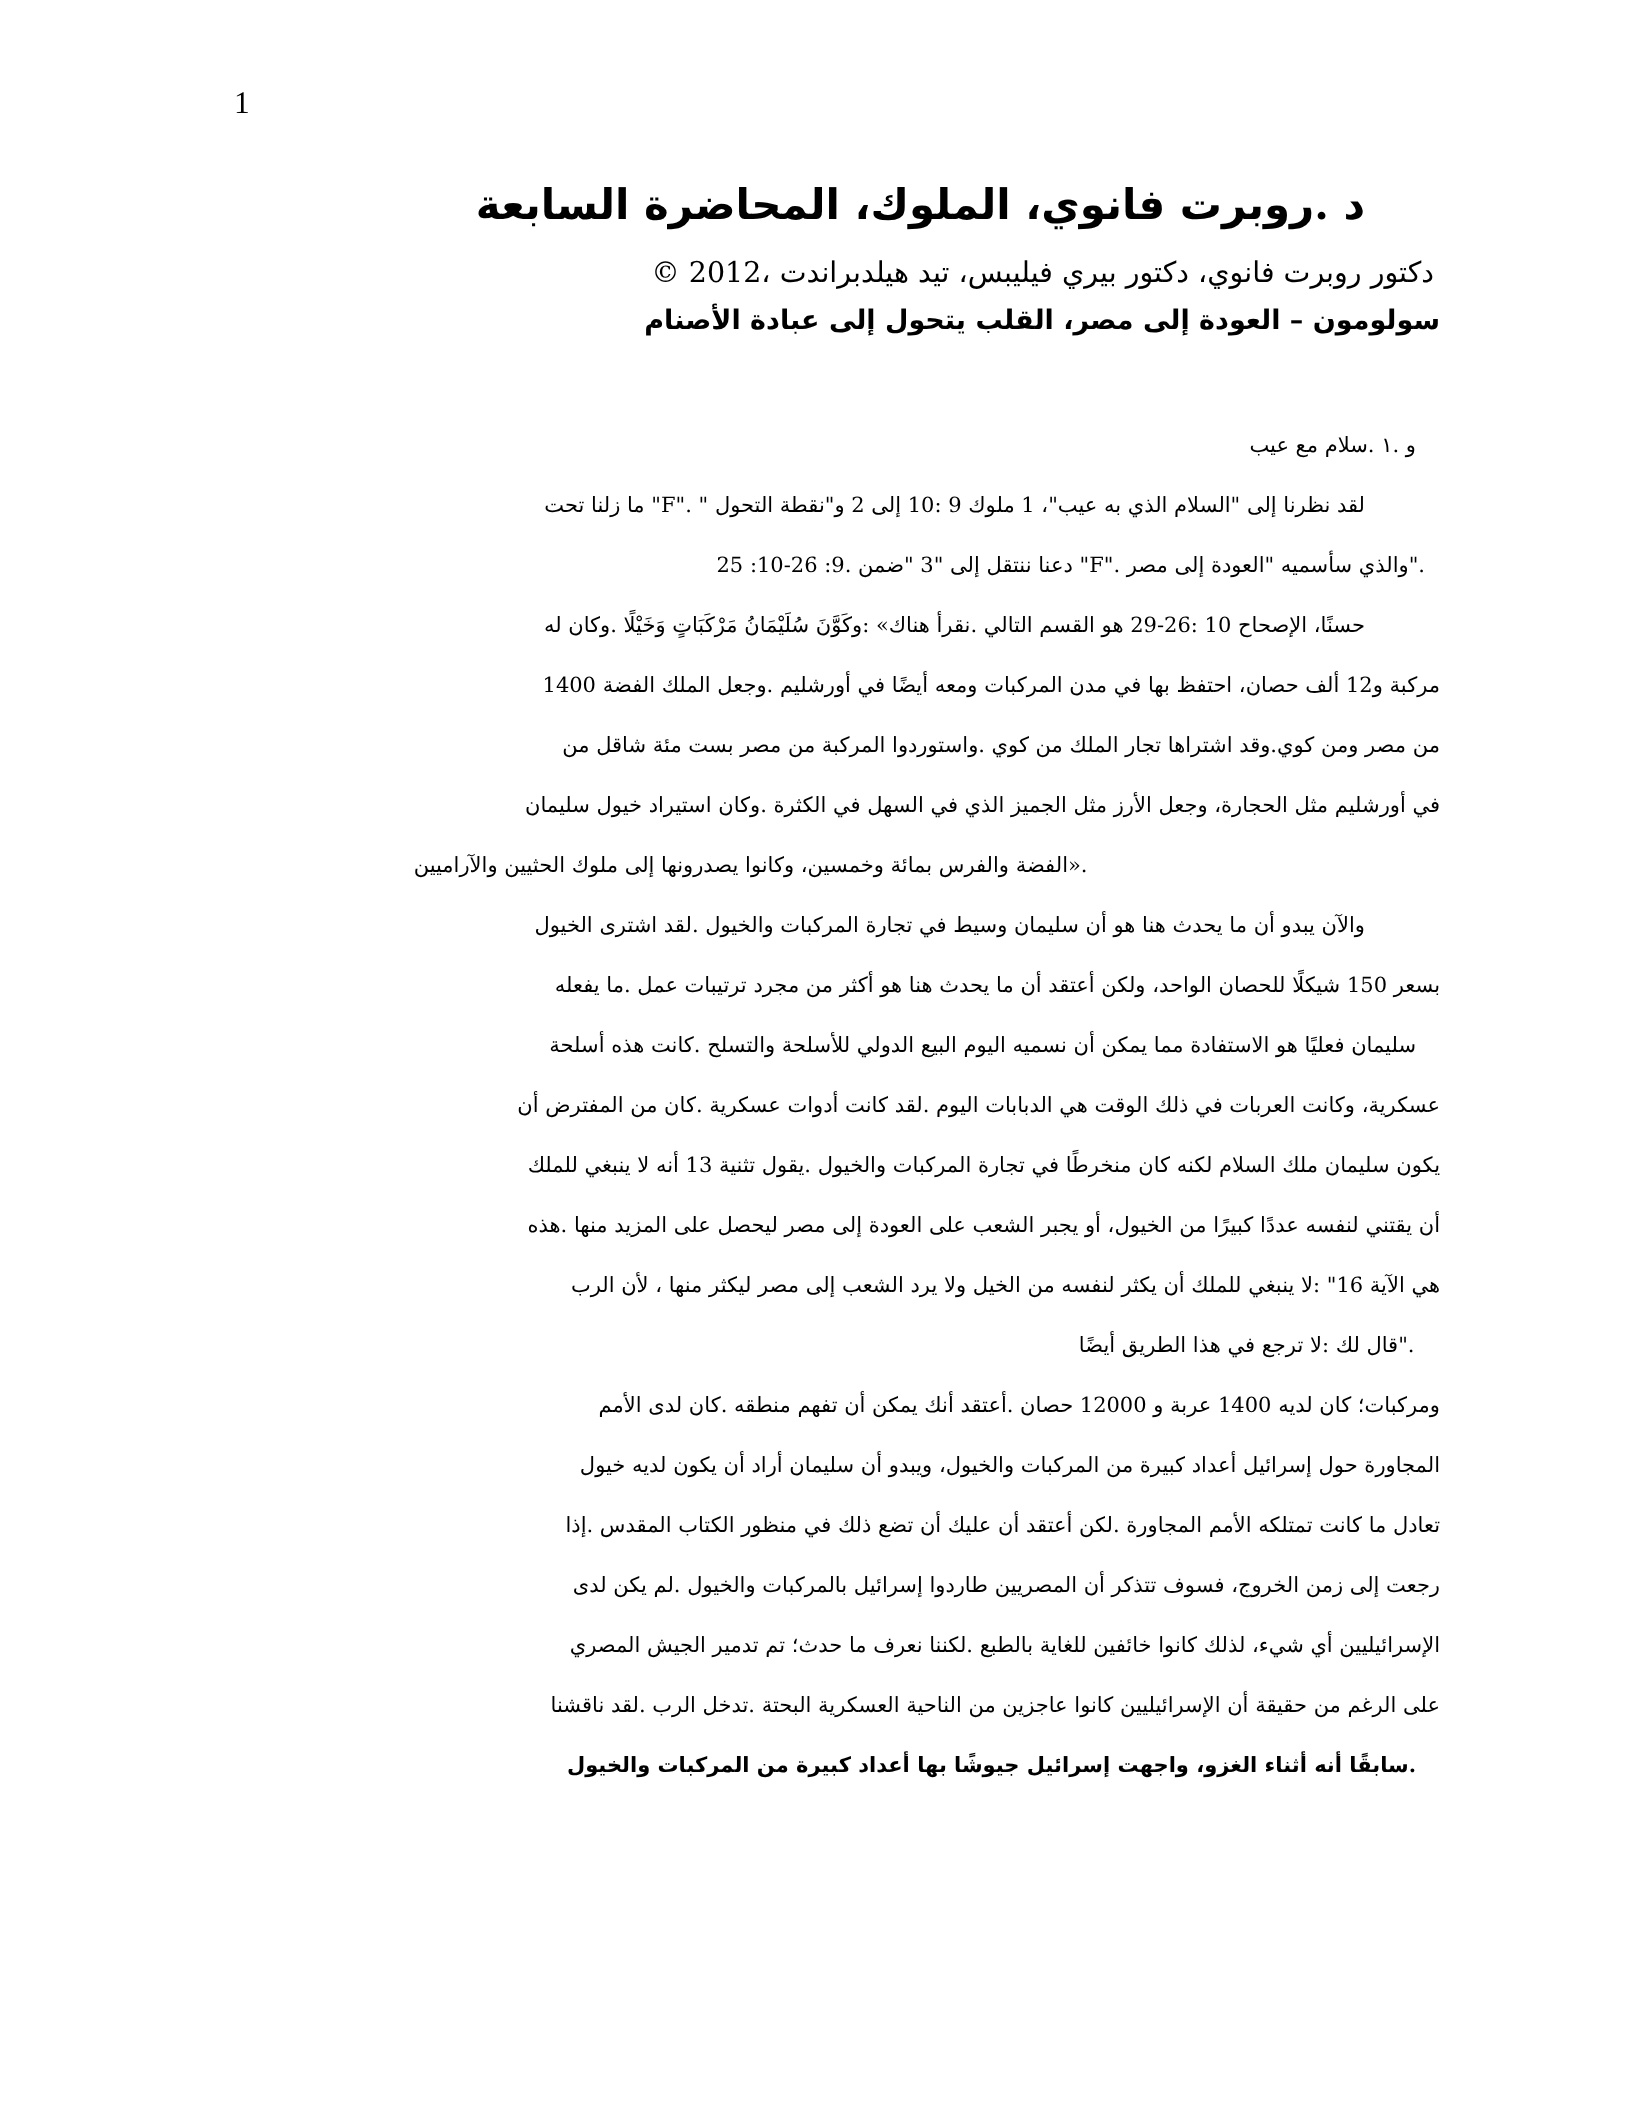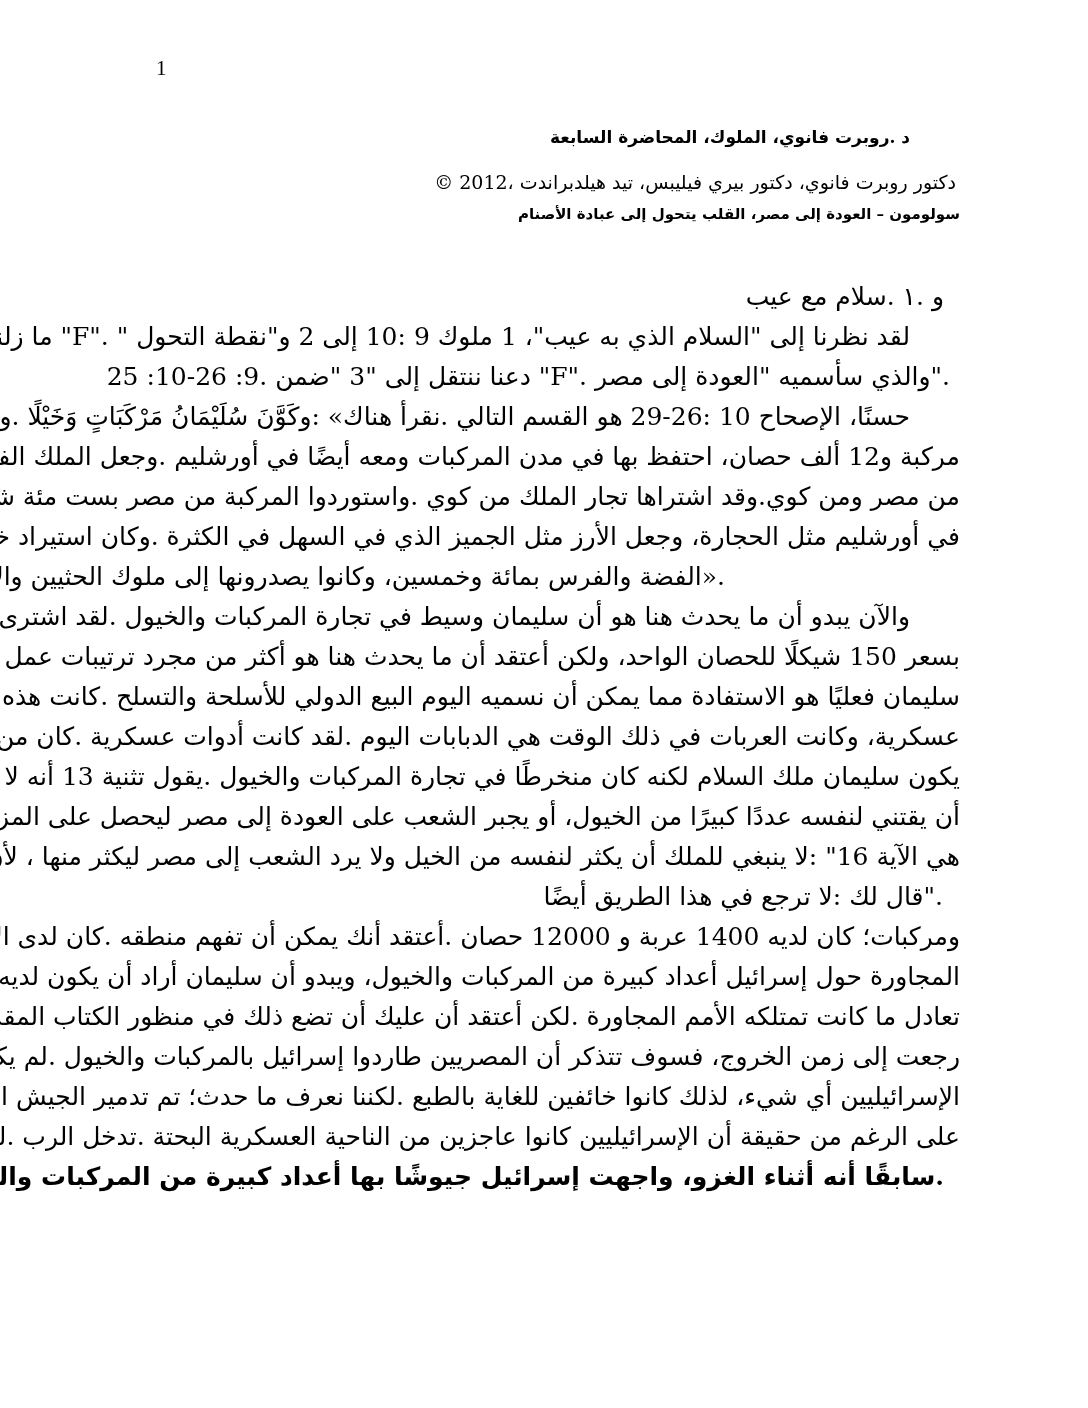--- a/index.html
+++ b/index.html
@@ -13,37 +13,37 @@
   .page-number{
     position:absolute;top:56px;left:156px;
     font-size:21px;line-height:24px;
     font-family:"Liberation Serif","DejaVu Serif","DejaVu Sans",serif;
   }
   .header{
     position:absolute;top:124px;left:128px;right:128px;
     direction:rtl;text-align:right;
   }
   .header-title{
-    font-weight:bold;font-size:17px;line-height:26px;
+    font-weight:bold;font-size:28px;line-height:26px;
     padding-left:0;margin-right:50px;
   }
   .copyright-line{
     font-size:19px;line-height:20px;margin-top:22px;margin-right:4px;
   }
   .header-subtitle{
-    font-weight:bold;font-size:15px;line-height:28px;margin-top:8px;
+    font-weight:bold;font-size:18px;line-height:28px;margin-top:8px;
   }
   .doc-body{
     position:absolute;top:277px;left:96px;right:128px;
     direction:rtl;
   }
   .body-line{
     white-space:nowrap;
     height:40px;line-height:40px;
-    font-size:25px;
+    font-size:14px;
     text-align:right;
   }
 </style>
 </head>
 <body>
 
 <div class="page">
 
   <div class="page-number">1</div>
 
@@ -68,21 +68,21 @@
     <div class="body-line" style="margin-right: 0px;"><span>من مصر ومن كوي.وقد اشتراها تجار الملك من كوي .واستوردوا المركبة من مصر بست مئة شاقل من</span></div>
 
     <div class="body-line" style="margin-right: 0px;"><span>في أورشليم مثل الحجارة، وجعل الأرز مثل الجميز الذي في السهل في الكثرة .وكان استيراد خيول سليمان</span></div>
 
     <div class="body-line" style="margin-right: 235px;"><span>.«الفضة والفرس بمائة وخمسين، وكانوا يصدرونها إلى ملوك الحثيين والآراميين</span></div>
 
     <div class="body-line" style="margin-right: 50px;"><span>والآن يبدو أن ما يحدث هنا هو أن سليمان وسيط في تجارة المركبات والخيول .لقد اشترى الخيول</span></div>
 
     <div class="body-line" style="margin-right: 0px;"><span>بسعر 150 شيكلًا للحصان الواحد، ولكن أعتقد أن ما يحدث هنا هو أكثر من مجرد ترتيبات عمل .ما يفعله</span></div>
 
-    <div class="body-line" style="margin-right: 0px; text-align: right;"><span>سليمان فعليًا هو الاستفادة مما يمكن أن نسميه اليوم البيع الدولي للأسلحة والتسلح .كانت هذه أسلحة</span></div>
+    <div class="body-line" style="margin-right: 16px; text-align: right;"><span>سليمان فعليًا هو الاستفادة مما يمكن أن نسميه اليوم البيع الدولي للأسلحة والتسلح .كانت هذه أسلحة</span></div>
 
     <div class="body-line" style="margin-right: 0px;"><span>عسكرية، وكانت العربات في ذلك الوقت هي الدبابات اليوم .لقد كانت أدوات عسكرية .كان من المفترض أن</span></div>
 
     <div class="body-line" style="margin-right: 0px;"><span>يكون سليمان ملك السلام لكنه كان منخرطًا في تجارة المركبات والخيول .يقول تثنية 13 أنه لا ينبغي للملك</span></div>
 
     <div class="body-line" style="margin-right: 0px;"><span>أن يقتني لنفسه عددًا كبيرًا من الخيول، أو يجبر الشعب على العودة إلى مصر ليحصل على المزيد منها .هذه</span></div>
 
     <div class="body-line" style="margin-right: 0px;"><span>هي الآية 16" :لا ينبغي للملك أن يكثر لنفسه من الخيل ولا يرد الشعب إلى مصر ليكثر منها ، لأن الرب</span></div>
 
     <div class="body-line" style="margin-right: 17px;"><span>."قال لك :لا ترجع في هذا الطريق أيضًا</span></div>

